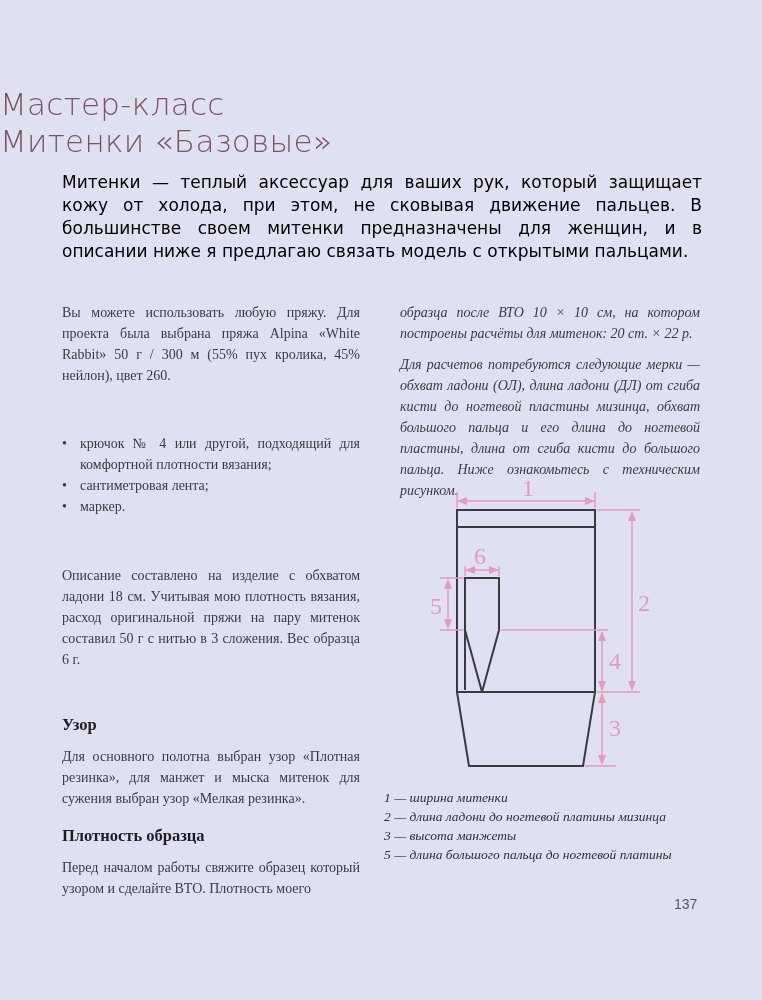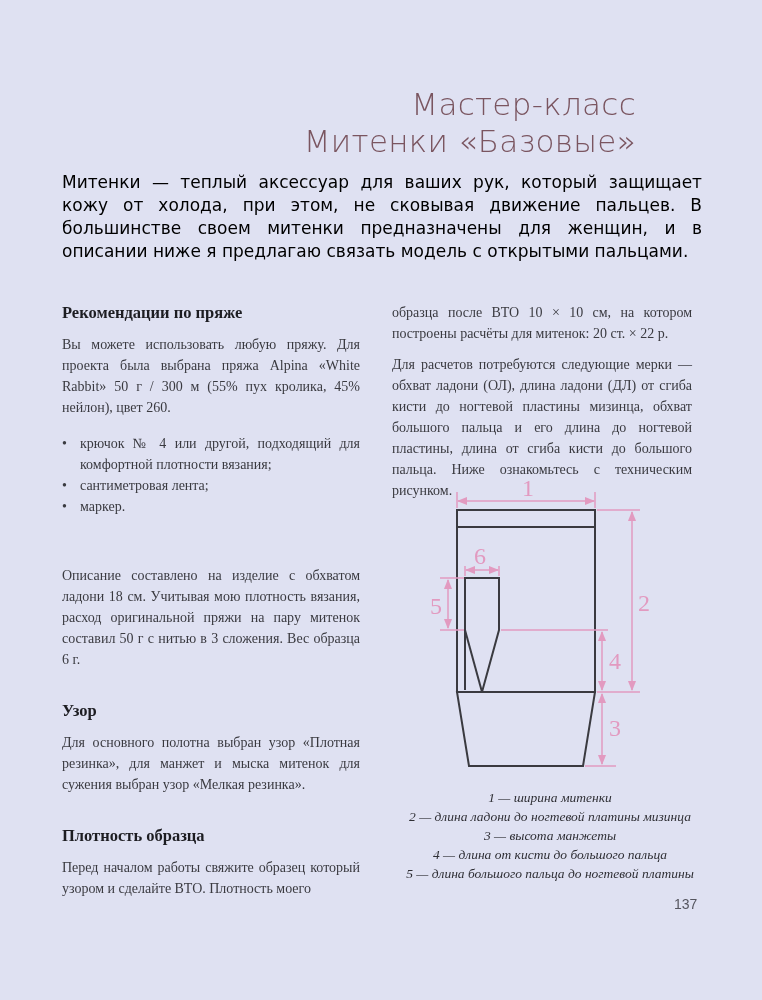--- a/index.html
+++ b/index.html
@@ -5,21 +5,21 @@
   html, body { margin: 0; padding: 0; }
   body {
     width: 762px; height: 1000px; overflow: hidden;
     background: #dfe1f2;
     font-family: "Liberation Serif", serif;
     color: #2a2a2e;
     position: relative;
   }
   .title {
     position: absolute; left: 0; width: 636px; top: 86px;
-    text-align: right;
+    text-align: left;
     font-family: "DejaVu Sans", sans-serif;
     font-weight: 300;
     color: #7a5560;
     font-size: 31px; line-height: 37px;
     letter-spacing: 0.3px;
   }
   .intro {
     position: absolute; left: 62px; top: 171px; width: 640px;
     font-family: "DejaVu Sans", sans-serif;
     font-size: 17px; line-height: 23px;
@@ -34,74 +34,72 @@
   }
   p {
     margin: 0; font-size: 14px; line-height: 21px; text-align: justify;
     color: #3a3a40;
   }
   .sec { position: absolute; left: 0; width: 298px; }
   .sec h3 { margin-bottom: 10px; }
   ul { margin: 0; padding: 0; list-style: none; }
   ul li { position: relative; padding-left: 18px; font-size: 14px; line-height: 21px; color:#3a3a40; text-align: justify;}
   .bullet { position: absolute; left: 0; top: 0; }
-  .rp { position: absolute; left: 8px; width: 300px; }
-  .legend { position: absolute; left: 6px; top: 486px; width: 320px; text-align: center; }
+  .rp { position: absolute; left: 16px; width: 300px; font-style: italic; }
+  .legend { position: absolute; left: 0; top: 486px; width: 320px; }
   .legend div { font-style: italic; font-size: 13.5px; line-height: 19px; color: #2f2f35; white-space: nowrap; }
   .page-number {
     position: absolute; left: 674px; top: 896px;
     font-family: "Liberation Sans", sans-serif; font-size: 14px; color: #55555f;
   }
   svg.diagram { position: absolute; left: 420px; top: 470px; }
   .dim-label { font-family: "Liberation Serif", serif; font-size: 24px; fill: #e29ac0; }
 </style>
 </head>
 <body>
 
 <div class="title">
   <div>Мастер-класс</div>
   <div>Митенки «Базовые»</div>
 </div>
 
 <div class="intro">Митенки — теплый аксессуар для ваших рук, который защищает кожу от холода, при этом, не сковывая движение пальцев. В большинстве своем митенки предназначены для женщин, и в описании ниже я предлагаю связать модель с открытыми пальцами.</div>
 
 <div class="col-left">
   <div class="sec" style="top:0">
-    <h3>Рекомендации по пряже</h3>
     <p>Вы можете использовать любую пряжу. Для проекта была выбрана пряжа Alpina «White Rabbit» 50 г / 300 м (55% пух кролика, 45% нейлон), цвет 260.</p>
   </div>
   <div class="sec" style="top:131px">
     <ul>
       <li><span class="bullet">•</span><span>крючок № 4 или другой, подходящий для комфортной плотности вязания;</span></li>
       <li><span class="bullet">•</span><span>сантиметровая лента;</span></li>
       <li><span class="bullet">•</span><span>маркер.</span></li>
     </ul>
   </div>
   <div class="sec" style="top:263px">
     <p>Описание составлено на изделие с обхватом ладони 18 см. Учитывая мою плотность вязания, расход оригинальной пряжи на пару митенок составил 50 г с нитью в 3 сложения. Вес образца 6 г.</p>
   </div>
-  <div class="sec" style="top:398px">
+  <div class="sec" style="top:412px">
     <h3>Узор</h3>
     <p>Для основного полотна выбран узор «Плотная резинка», для манжет и мыска митенок для сужения выбран узор «Мелкая резинка».</p>
   </div>
   <div class="sec" style="top:523px">
     <h3>Плотность образца</h3>
     <p>Перед началом работы свяжите образец который узором и сделайте ВТО. Плотность моего</p>
   </div>
 </div>
 
 <div class="col-right">
   <p class="rp" style="top:0">образца после ВТО 10 × 10 см, на котором построены расчёты для митенок: 20 ст. × 22 р.</p>
   <p class="rp" style="top:52px">Для расчетов потребуются следующие мерки — обхват ладони (ОЛ), длина ладони (ДЛ) от сгиба кисти до ногтевой пластины мизинца, обхват большого пальца и его длина до ногтевой пластины, длина от сгиба кисти до большого пальца. Ниже ознакомьтесь с техническим рисунком.</p>
 
   <div class="legend">
     <div>1 — ширина митенки</div>
     <div>2 — длина ладони до ногтевой платины мизинца</div>
     <div>3 — высота манжеты</div>
-    <div>4 — длина от кисти до большого пальца</div>
     <div>5 — длина большого пальца до ногтевой платины</div>
   </div>
 </div>
 
 <svg class="diagram" width="260" height="310" viewBox="0 0 260 310">
   <defs>
     <marker id="arr" viewBox="0 0 10 10" refX="9" refY="5" markerWidth="7" markerHeight="7" orient="auto-start-reverse">
       <path d="M0,1 L10,5 L0,9 z" fill="#e29ac0"></path>
     </marker>
   </defs>

